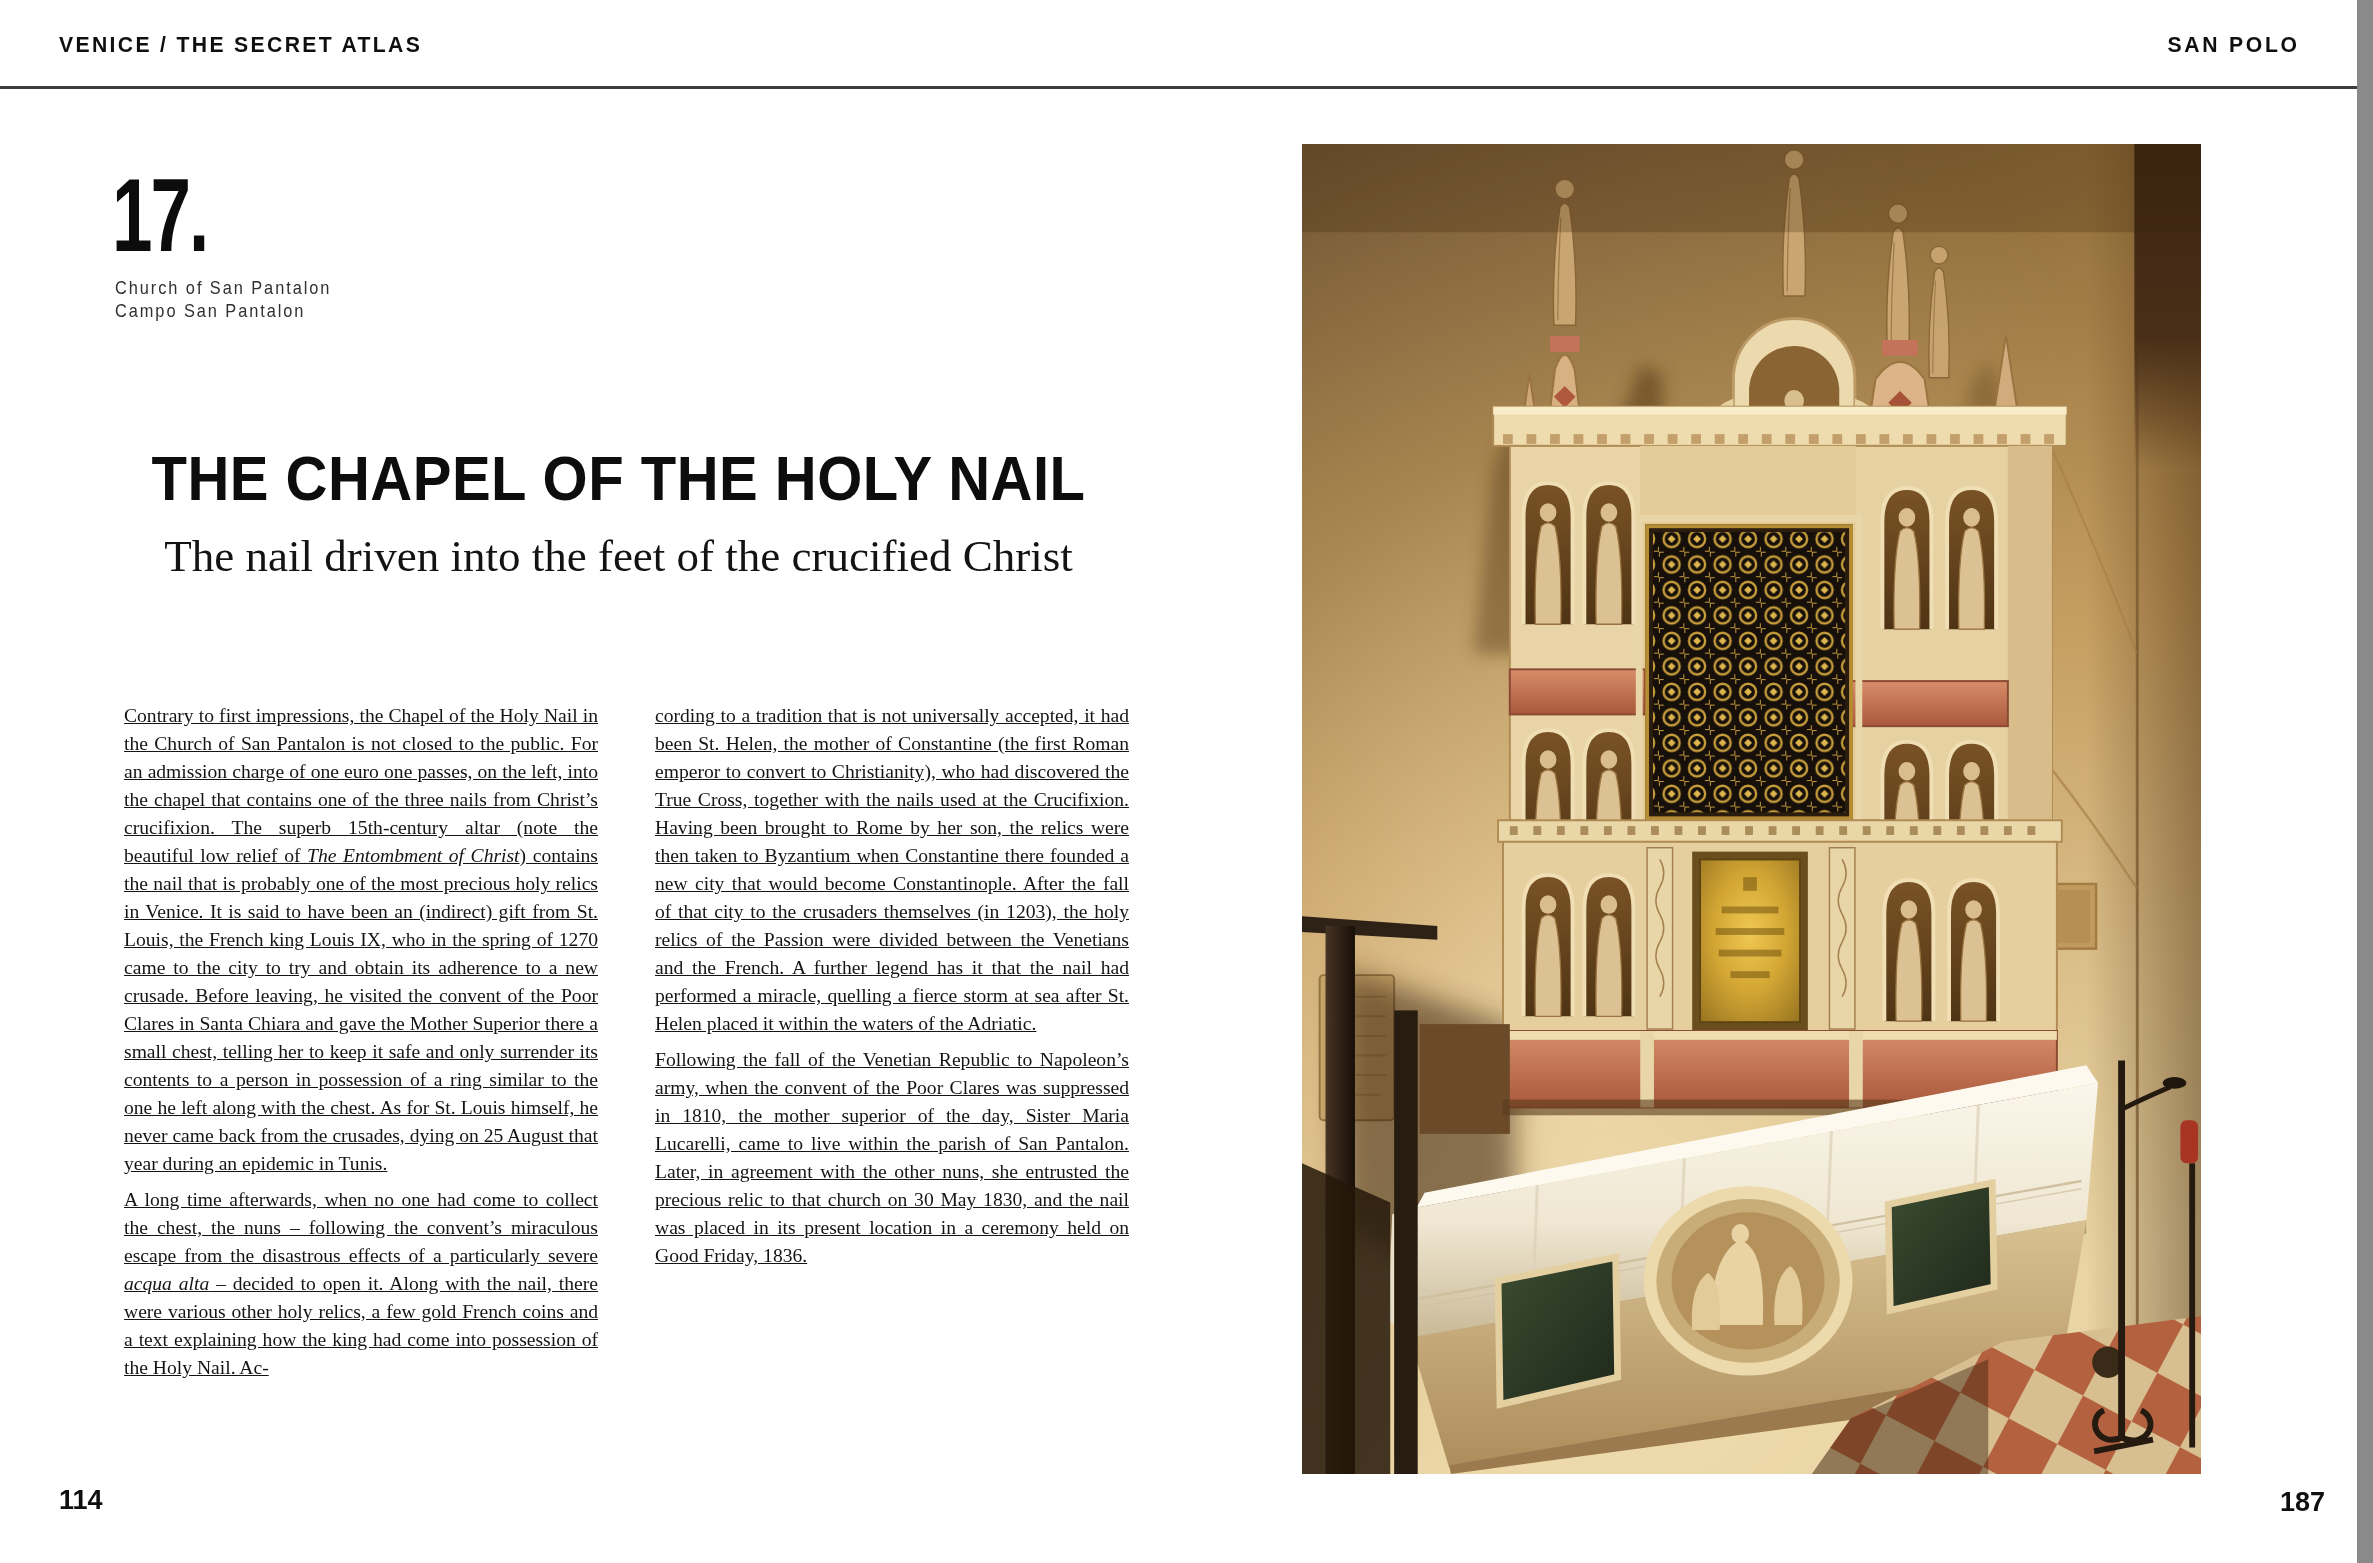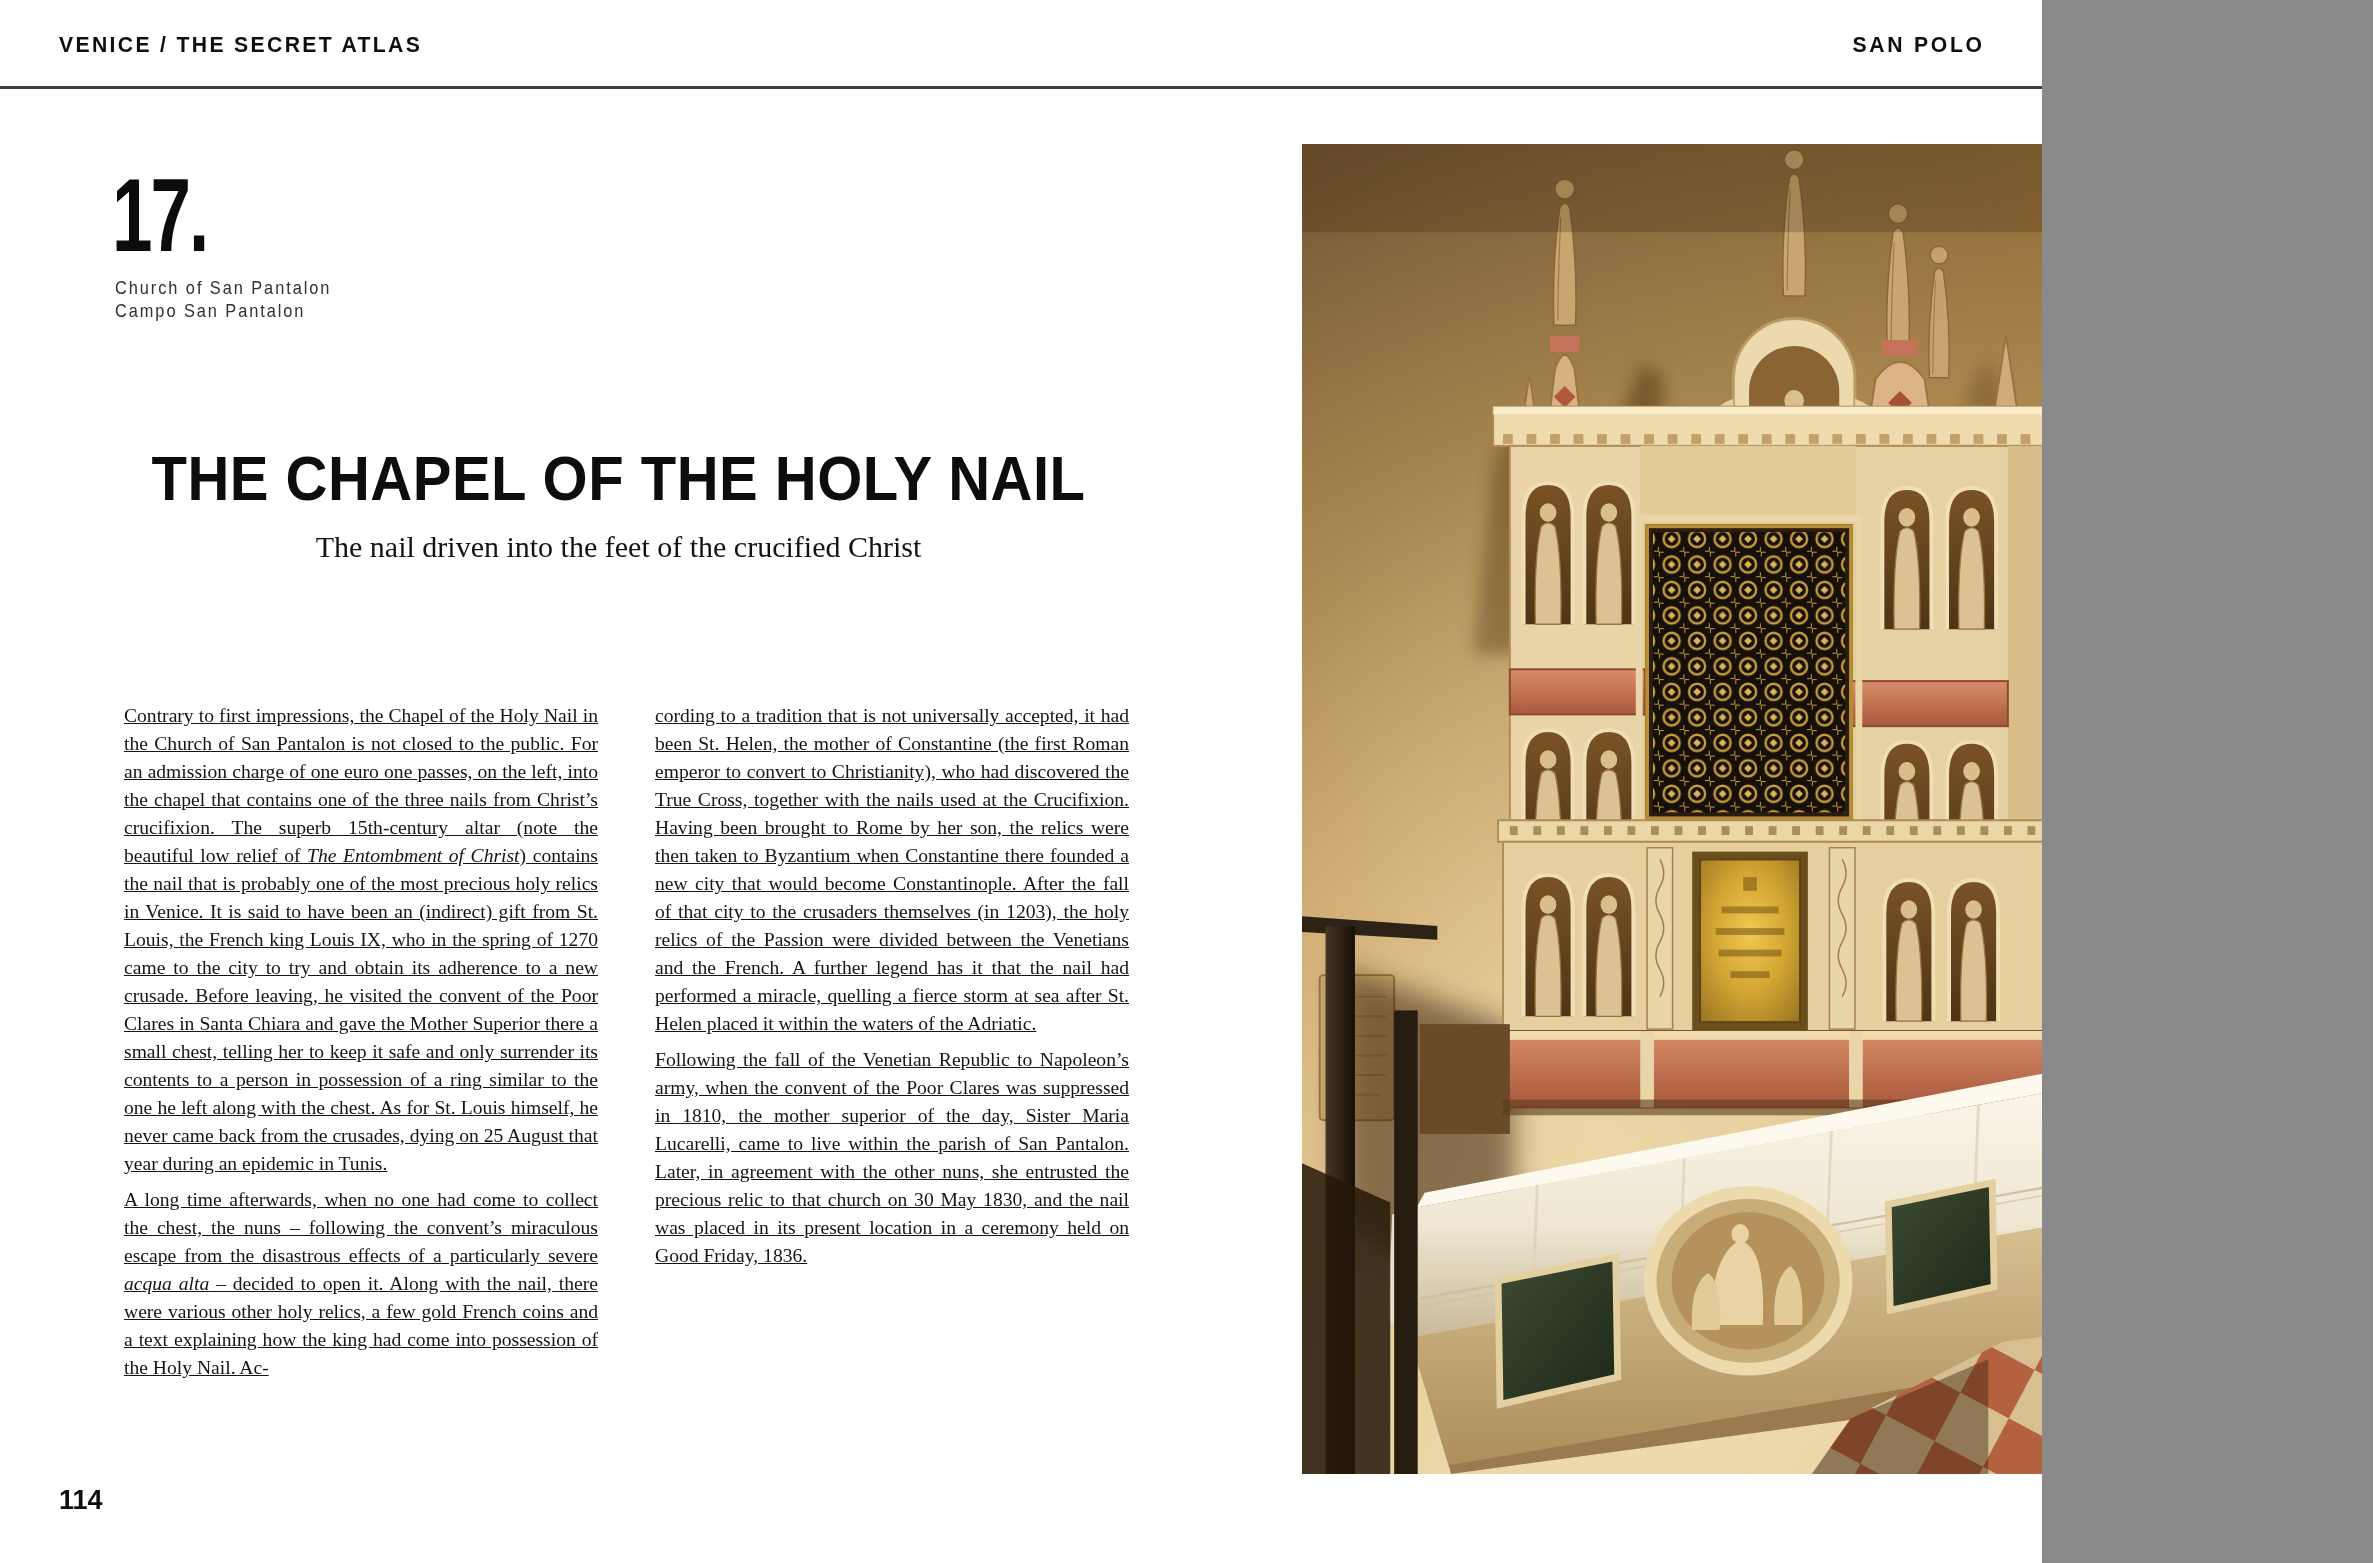--- a/index.html
+++ b/index.html
@@ -2,21 +2,21 @@
 <html style="--page_bg: #ffffff; --ink: #161616; --rule: #3d3d3d; --wall_amber: #b98f52; --altar_stone: #e9d7ae; --gold: #c8a23e; --marble_pink: #c4735a; --cloth_white: #f4efe3; --green_marble: #2f3b27; --floor_red: #b4613f; --iron_dark: #241a10;"><head>
 <meta charset="utf-8">
 <style>
   :root{
     --page_bg:#ffffff;
     --ink:#161616;
     --rule:#3d3d3d;
   }
   html,body{margin:0;padding:0;background:#8a8a8a;}
   .spread{
-    position:relative;width:2042px;height:1563px;background:var(--page_bg);
+    position:relative;width:2357px;height:1563px;background:var(--page_bg);
     font-family:"Liberation Serif",serif;color:var(--ink);overflow:hidden;
   }
   .header-left{
     position:absolute;left:59px;top:32px;
     font-family:"Liberation Sans",sans-serif;font-weight:700;font-size:22.5px;
     letter-spacing:2.5px;color:#0f0f0f;transform:scaleX(.94);transform-origin:left top;
     white-space:nowrap;
   }
   .header-right{
     position:absolute;right:57px;top:32px;
@@ -38,21 +38,21 @@
     white-space:nowrap;
   }
   .title{
     position:absolute;left:116px;width:1005px;top:442px;text-align:center;
     font-family:"Liberation Sans",sans-serif;font-weight:700;font-size:58px;
     letter-spacing:0.5px;color:#0d0d0d;transform:scaleY(1.07);transform-origin:center top;
     white-space:nowrap;
   }
   .subtitle{
     position:absolute;left:116px;width:1005px;top:530px;text-align:center;
-    font-size:30px;color:#131313;white-space:nowrap;
+    font-size:45px;color:#131313;white-space:nowrap;
   }
   .bodycol{
     position:absolute;top:694px;font-size:19.6px;line-height:28px;
     text-align:justify;color:#141414;
   }
   .bodycol p{margin:8px;padding:0;text-decoration:underline;}
   .bodycol em{font-style:italic;}
   .col1{left:116px;width:490px;}
   .col2{left:647px;width:490px;}
   .pagenum{

